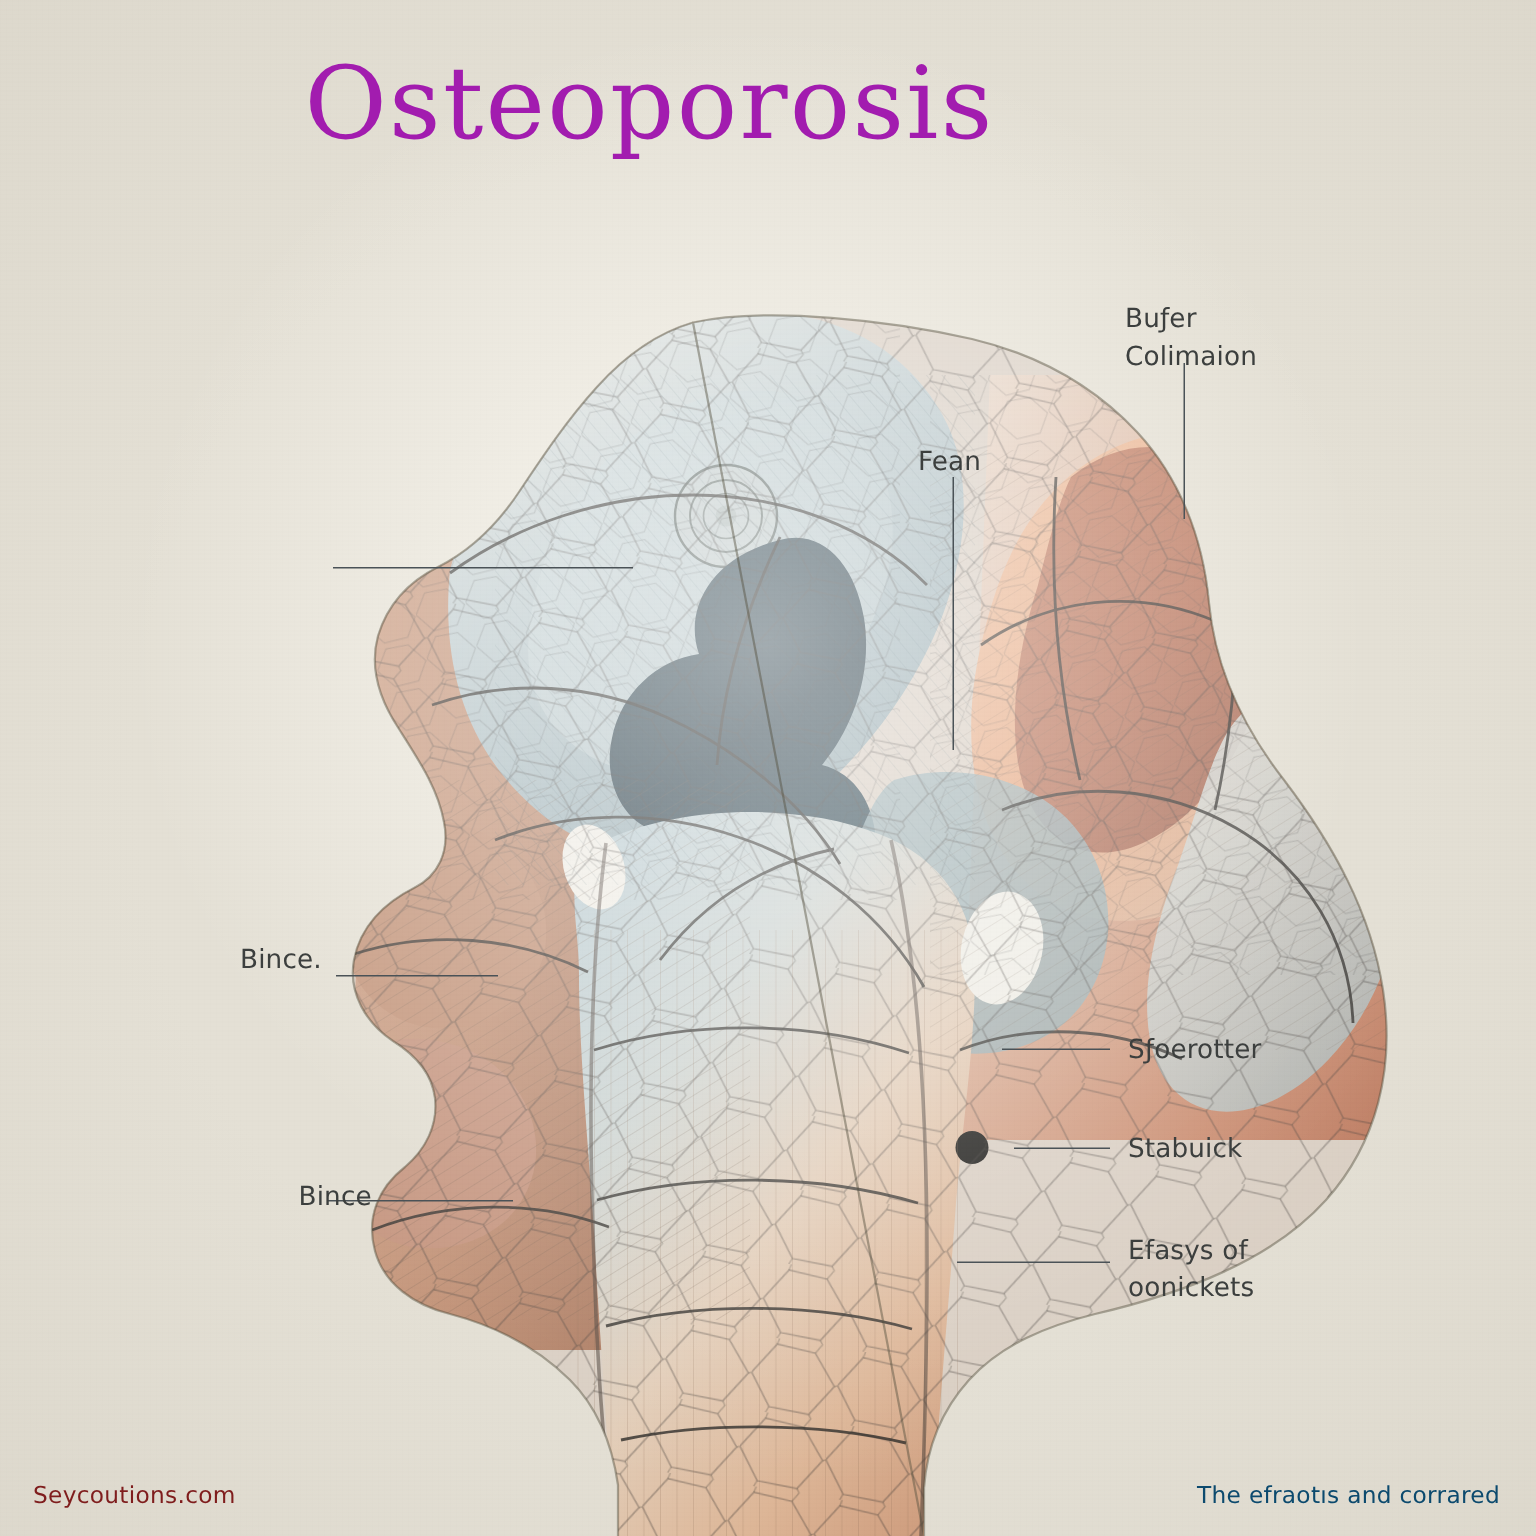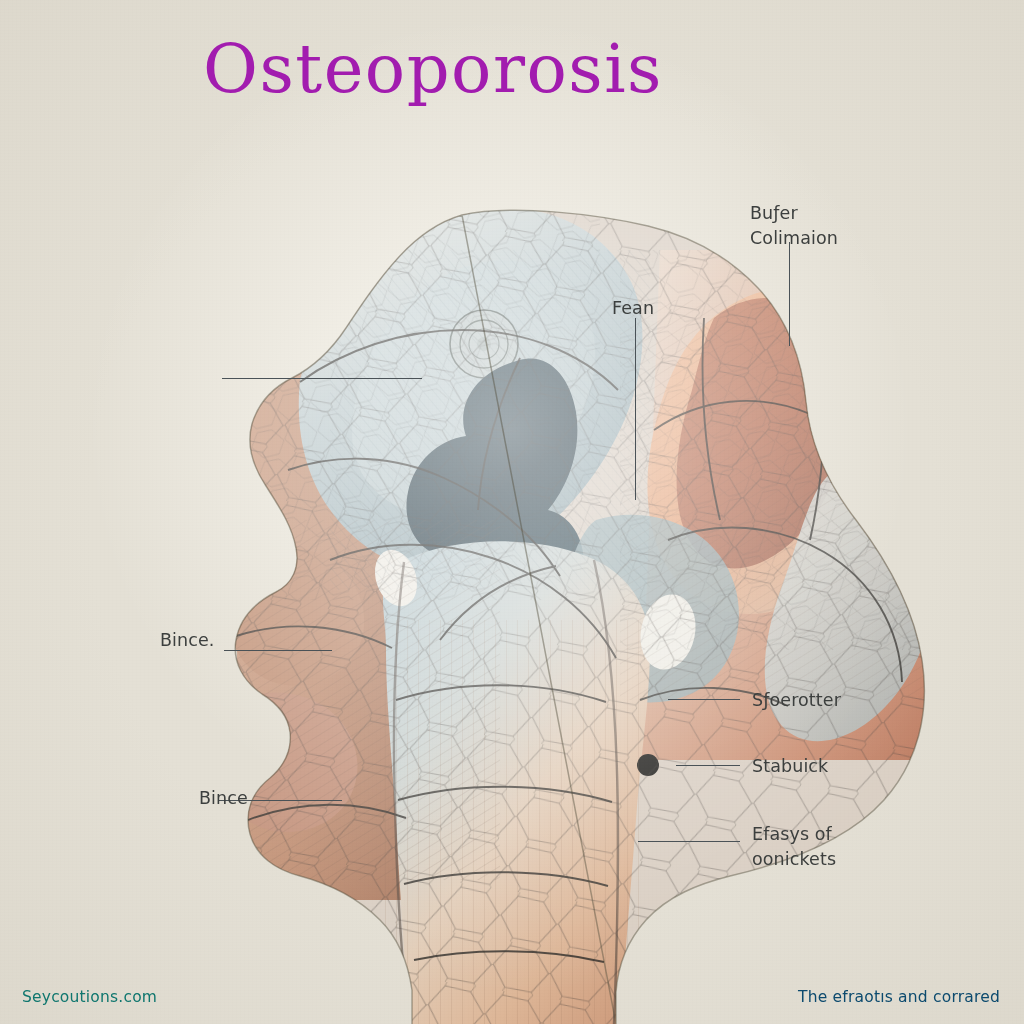--- a/index.html
+++ b/index.html
@@ -45,21 +45,21 @@
     line-height:1.42;
     white-space:pre-line;
     letter-spacing:.1px;
   }
   .leader{position:absolute;background:#4a5257;height:1.4px;transform-origin:left center;}
   .leader-v{position:absolute;background:#4a5257;width:1.4px;}
 
   .watermark{
     position:absolute;
     font-family:"DejaVu Sans", sans-serif;
-    font-size:15.5px;color:#0f766e;letter-spacing:.2px;
+    font-size:15.5px;color:#7f1d1d;letter-spacing:.2px;
   }
   .wm-left{left:22px;bottom:18px;}
   .wm-right{right:24px;bottom:18px;color:#0c4a6e;}
 
   svg.bone{position:absolute;left:0;top:0;width:1024px;height:1024px;}
 </style>
 </head>
 <body>
 
 <div id="stage">

